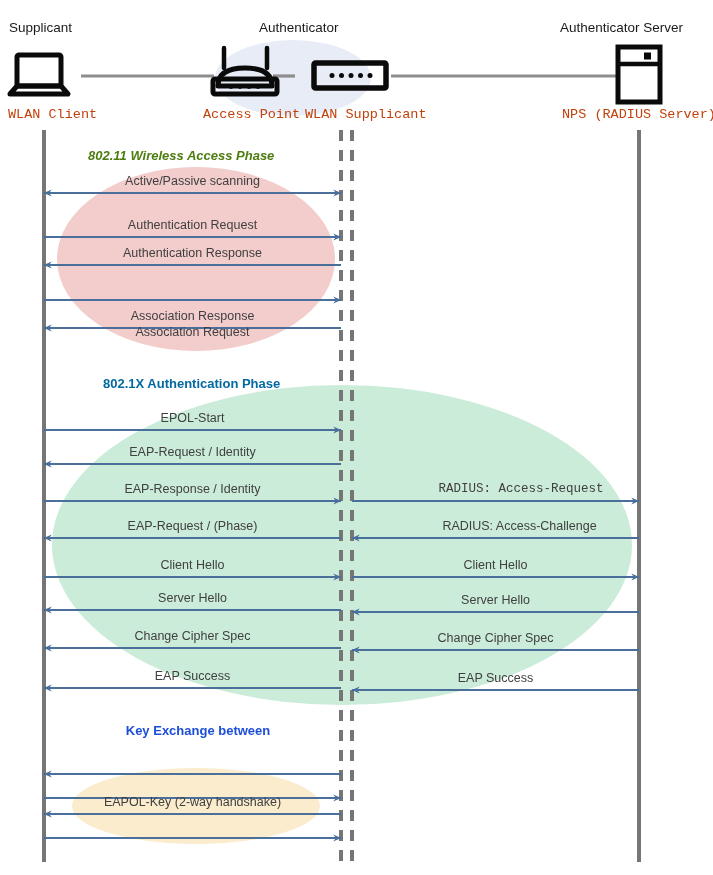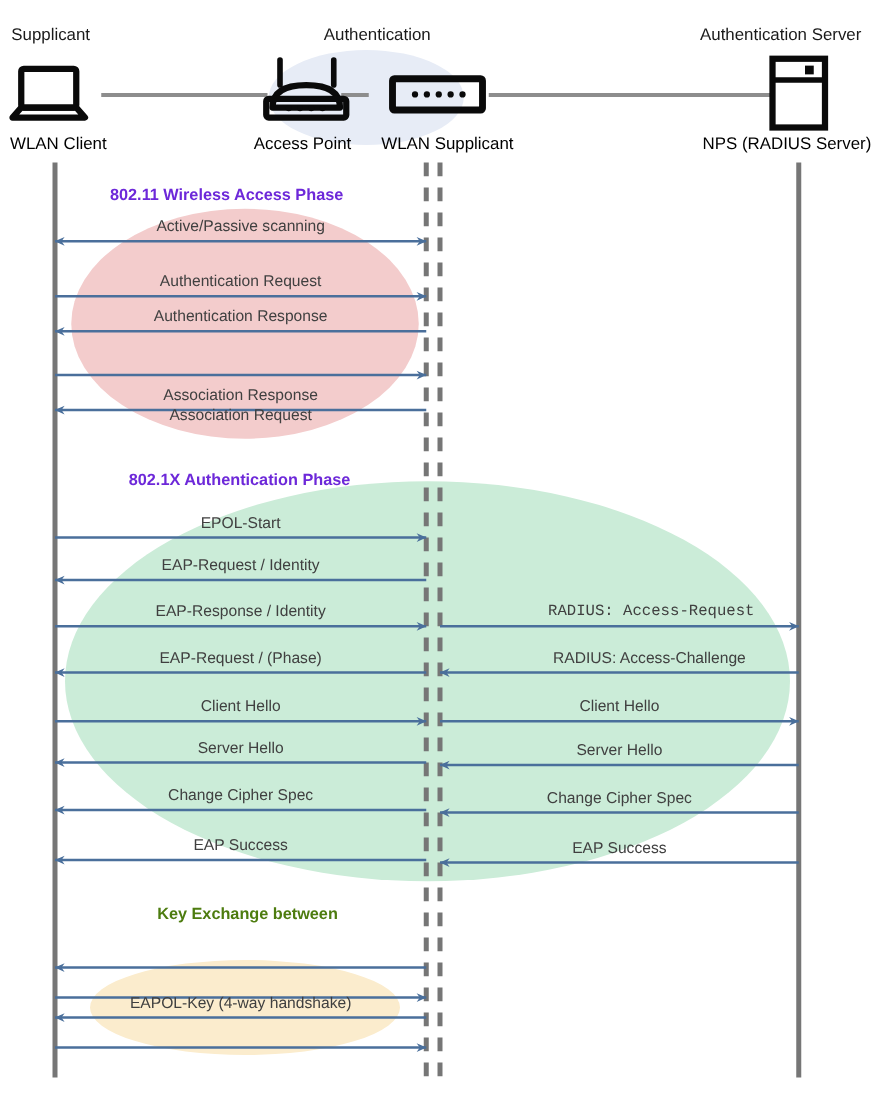--- a/index.html
+++ b/index.html
@@ -10,32 +10,33 @@
     color:#111;
   }
   #diagram{position:absolute;left:0;top:0;width:713px;height:875px;}
 
   
   .actor-role{
     position:absolute;font-size:13.5px;color:#1a1a1a;white-space:nowrap;
     text-align:center;
   }
   .actor-name{
-    position:absolute;font-size:13.5px;color:#000000;white-space:nowrap;
+    position:absolute;font-size:13.5px;color:#c2410c;white-space:nowrap;
     text-align:center;
+    font-family:Liberation Mono, monospace;
   }
 
   
   .phase-label{
     position:absolute;font-size:13px;font-weight:bold;white-space:nowrap;
     text-align:center;line-height:19px;
   }
-  .phase-11{color:#6d28d9;}
-  .phase-1x{color:#6d28d9;}
-  .phase-kx{color:#4d7c0f;}
+  .phase-11{color:#4d7c0f;font-style:italic;}
+  .phase-1x{color:#0369a1;}
+  .phase-kx{color:#1d4ed8;}
 
   
   .msg-label{
     position:absolute;font-size:12.5px;color:#404040;white-space:nowrap;
     text-align:center;
   }
   .msg-label.center{transform:translateX(-50%);}
 </style>
 </head>
 <body>
@@ -128,26 +129,26 @@
         <line x1="352" x2="639" y1="577" y2="577" stroke="#4a6f9b" stroke-width="1.9" marker-end="url(#arrR)"></line>
         <line x1="352" x2="639" y1="612" y2="612" stroke="#4a6f9b" stroke-width="1.9" marker-start="url(#arrL)"></line>
         <line x1="352" x2="639" y1="650" y2="650" stroke="#4a6f9b" stroke-width="1.9" marker-start="url(#arrL)"></line>
         <line x1="352" x2="639" y1="690" y2="690" stroke="#4a6f9b" stroke-width="1.9" marker-start="url(#arrL)"></line>
       </g>
   </svg>
 
   <div class="actor-role" style="left:9px;top:20px;">Supplicant</div>
   <div class="actor-name" style="left:8px;top:107px;">WLAN Client</div>
 
-  <div class="actor-role" style="left:259px;top:20px;">Authentication</div>
+  <div class="actor-role" style="left:259px;top:20px;">Authenticator</div>
   <div class="actor-name" style="left:203px;top:107px;">Access Point</div>
 
   <div class="actor-name" style="left:305px;top:107px;">WLAN Supplicant</div>
 
-  <div class="actor-role" style="left:560px;top:20px;">Authentication Server</div>
+  <div class="actor-role" style="left:560px;top:20px;">Authenticator Server</div>
   <div class="actor-name" style="left:562px;top:107px;">NPS (RADIUS Server)</div>
 
   <div class="phase-label phase-11" style="left:88px;top:146px;">802.11 Wireless Access Phase</div>
 
   <div class="phase-label phase-1x" style="left:103px;top:374px;">802.1X Authentication Phase</div>
 
   <div class="phase-label phase-kx" style="left:100px;top:721px;width:196px;">Key Exchange between</div>
 
   <div id="label-layer">
       <div class="msg-label center" style="left: 192.5px; top: 174px;">Active/Passive scanning</div>
@@ -156,21 +157,21 @@
       <div class="msg-label center" style="left: 192.5px; top: 281px; margin-top: 44px;">Association Request</div>
       <div class="msg-label center" style="left: 192.5px; top: 309px;">Association Response</div>
       <div class="msg-label center" style="left: 192.5px; top: 411px;">EPOL-Start</div>
       <div class="msg-label center" style="left: 192.5px; top: 445px;">EAP-Request / Identity</div>
       <div class="msg-label center" style="left: 192.5px; top: 482px;">EAP-Response / Identity</div>
       <div class="msg-label center" style="left: 192.5px; top: 519px;">EAP-Request / (Phase)</div>
       <div class="msg-label center" style="left: 192.5px; top: 558px;">Client Hello</div>
       <div class="msg-label center" style="left: 192.5px; top: 591px;">Server Hello</div>
       <div class="msg-label center" style="left: 192.5px; top: 629px;">Change Cipher Spec</div>
       <div class="msg-label center" style="left: 192.5px; top: 669px;">EAP Success</div>
-      <div class="msg-label center" style="left: 192.5px; top: 795px;">EAPOL-Key (4-way handshake)</div>
+      <div class="msg-label center" style="left: 192.5px; top: 795px;">EAPOL-Key (2-way handshake)</div>
       <div class="msg-label center" style="left: 521px; top: 482px; font-family: Liberation Mono, monospace;">RADIUS: Access-Request</div>
       <div class="msg-label center" style="left: 495.5px; top: 519px; margin-left: 24px;">RADIUS: Access-Challenge</div>
       <div class="msg-label center" style="left: 495.5px; top: 558px;">Client Hello</div>
       <div class="msg-label center" style="left: 495.5px; top: 593px;">Server Hello</div>
       <div class="msg-label center" style="left: 495.5px; top: 631px;">Change Cipher Spec</div>
       <div class="msg-label center" style="left: 495.5px; top: 671px;">EAP Success</div>
     </div>
 
 </div>
 

